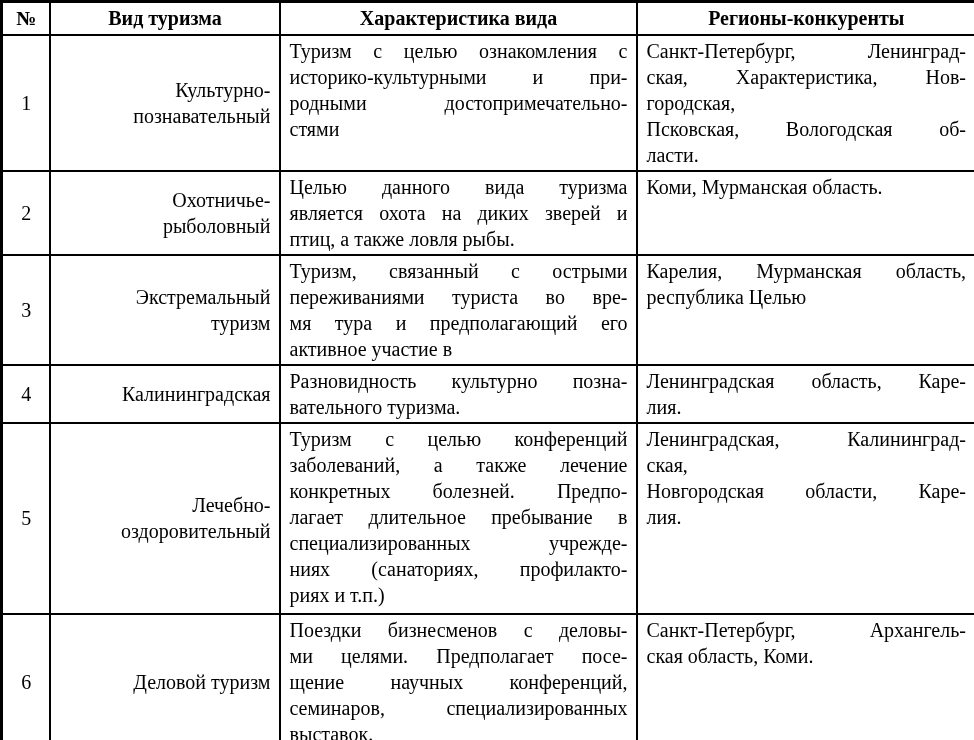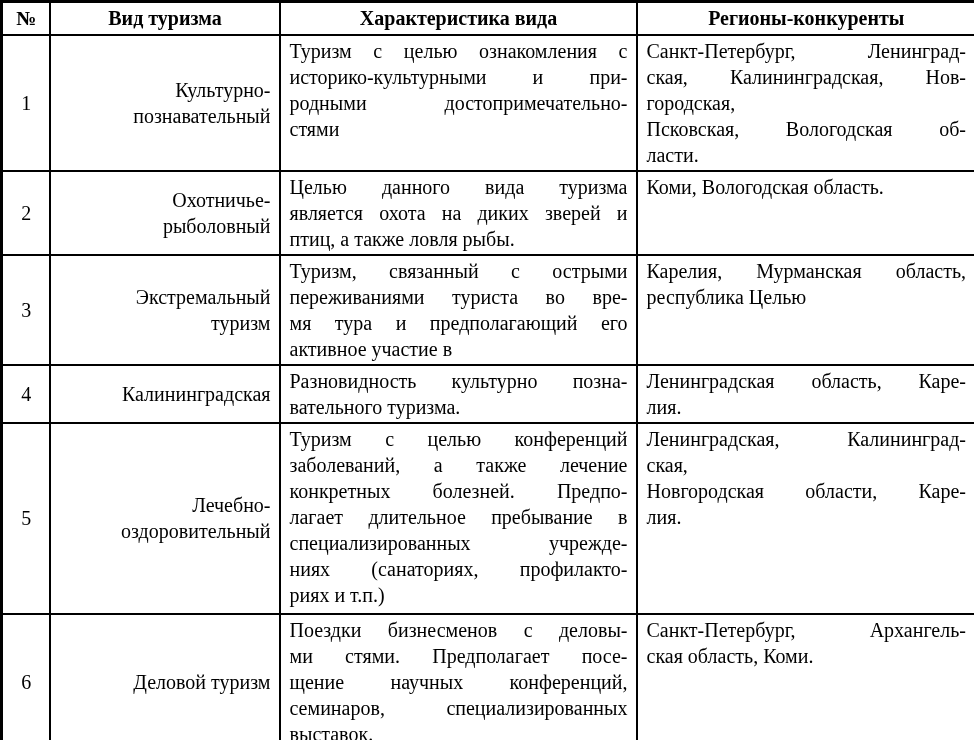--- a/index.html
+++ b/index.html
@@ -86,39 +86,39 @@
           <div class="line">познавательный</div>
         </td>
     <td class="chara">
           <div class="line j">Туризм с целью ознакомления с</div>
           <div class="line j">историко-культурными и при-</div>
           <div class="line j">родными достопримечательно-</div>
           <div class="line">стями</div>
         </td>
     <td class="regions">
           <div class="line j">Санкт-Петербург, Ленинград-</div>
-          <div class="line j">ская, Калининградская, Нов-</div>
+          <div class="line j">ская, Характеристика, Нов-</div>
           <div class="line">городская,</div>
           <div class="line j">Псковская, Вологодская об-</div>
           <div class="line">ласти.</div>
         </td>
   </tr>
   <tr style="height:84px;">
     <td class="num">2</td>
     <td class="type">
           <div class="line">Охотничье-</div>
           <div class="line">рыболовный</div>
         </td>
     <td class="chara">
           <div class="line j">Целью данного вида туризма</div>
           <div class="line j">является охота на диких зверей и</div>
           <div class="line">птиц, а также ловля рыбы.</div>
         </td>
     <td class="regions">
-          <div class="line">Коми, Вологодская область.</div>
+          <div class="line">Коми, Мурманская область.</div>
         </td>
   </tr>
   <tr style="height:108px;">
     <td class="num">3</td>
     <td class="type">
           <div class="line">Экстремальный</div>
           <div class="line">туризм</div>
         </td>
     <td class="chara">
           <div class="line j">Туризм, связанный с острыми</div>
@@ -167,21 +167,21 @@
           <div class="line">лия.</div>
         </td>
   </tr>
   <tr style="height:132px;">
     <td class="num">6</td>
     <td class="type">
           <div class="line">Деловой туризм</div>
         </td>
     <td class="chara">
           <div class="line j">Поездки бизнесменов с деловы-</div>
-          <div class="line j">ми стями. Предполагает посе-</div>
+          <div class="line j">ми целями. Предполагает посе-</div>
           <div class="line j">щение научных конференций,</div>
           <div class="line j">семинаров, специализированных</div>
           <div class="line">выставок.</div>
         </td>
     <td class="regions">
           <div class="line j">Санкт-Петербург, Архангель-</div>
           <div class="line">ская область, Коми.</div>
         </td>
   </tr>
 </tbody>

